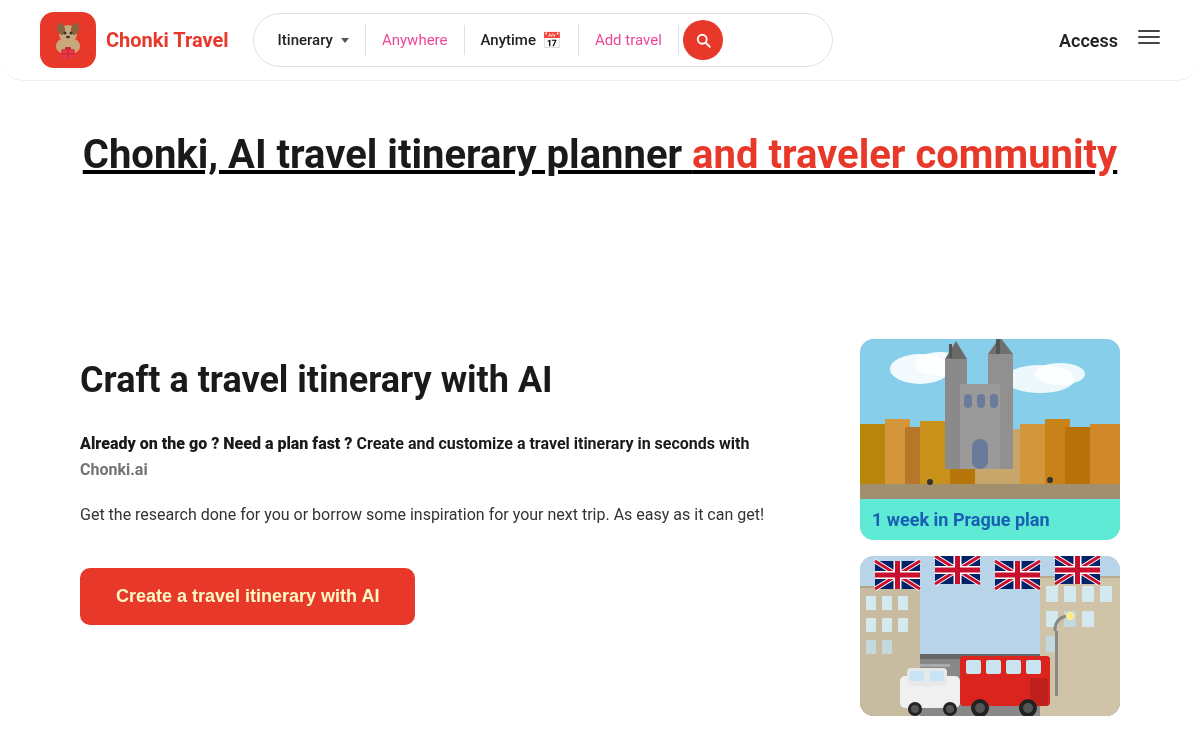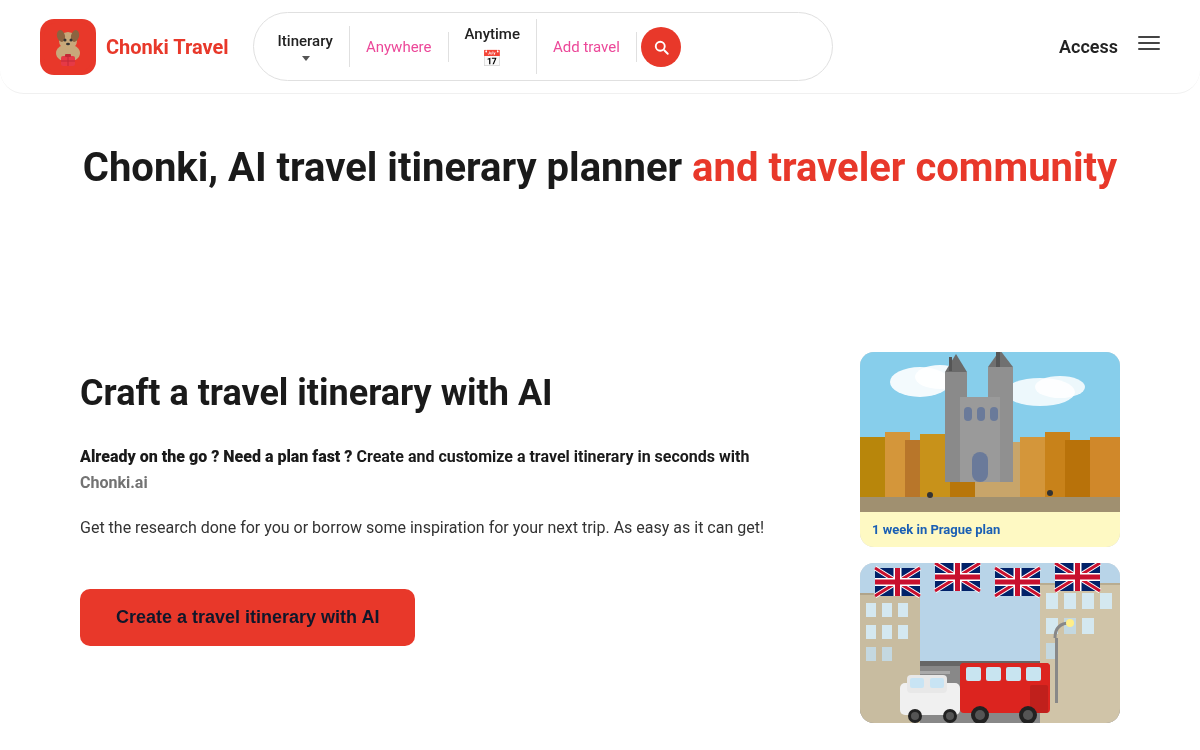--- a/index.html
+++ b/index.html
@@ -62,21 +62,20 @@
     .search-segment {
       display: flex;
       align-items: center;
       padding: 6px 16px;
       gap: 6px;
       cursor: pointer;
     }
 
     .search-segment:not(:last-child) {
       border-right: 1.5px solid #e0e0e0;
-      flex-direction: column;
     }
 
     .search-segment-label {
       font-size: 15px;
       color: #222;
       font-weight: 500;
     }
 
     .chevron-down {
       display: inline-block;
@@ -210,29 +209,28 @@
 
     .desc-normal {
       font-size: 16px;
       color: #333;
       line-height: 1.6;
       margin-bottom: 40px;
     }
 
     .cta-btn {
       background: #e8382a;
-      color: #0f172a;
+      color: #fef9c3;
       border: none;
       border-radius: 10px;
       padding: 18px 36px;
       font-size: 18px;
       font-weight: 600;
       cursor: pointer;
       display: inline-block;
-      margin-top: 8px;
     }
 
     
     .image-card {
       border-radius: 14px;
       overflow: hidden;
       background: #ccc;
     }
 
     .image-placeholder {
@@ -249,24 +247,24 @@
     }
 
     
     .london-img {
       width: 100%;
       height: 165px;
     }
 
     .image-caption {
       padding: 10px 12px;
-      font-size: 13px;
+      font-size: 18px;
       font-weight: 700;
       color: #1a5fb4;
-      background: #fef9c3;
+      background: #5eead4;
     }
   </style>
 </head>
 <body>
 
 <nav class="navbar">
   <a class="logo-area">
     <div class="logo-icon">
 
       <svg width="48" height="48" viewBox="0 0 48 48">
@@ -318,21 +316,21 @@
   <div class="nav-right">
     <a class="access-link">Access</a>
     <div class="hamburger-icon">
       <span></span>
       <span></span>
       <span></span>
     </div>
   </div>
 </nav>
 
-<div style="text-align:center; padding: 50px 40px 0 40px;">
+<div style="text-align:center; padding: 50px 40px 0 40px; text-decoration: underline;">
   <h1 class="hero-title" style="position:static; font-size: 40px;">
     <span>Chonki, AI travel itinerary planner </span><span class="hero-title-colored">and traveler community</span>
   </h1>
 </div>
 
 <div class="main-content">
 
   <div class="left-col">
     <h2 class="section-title">Craft a travel itinerary with AI</h2>
 

